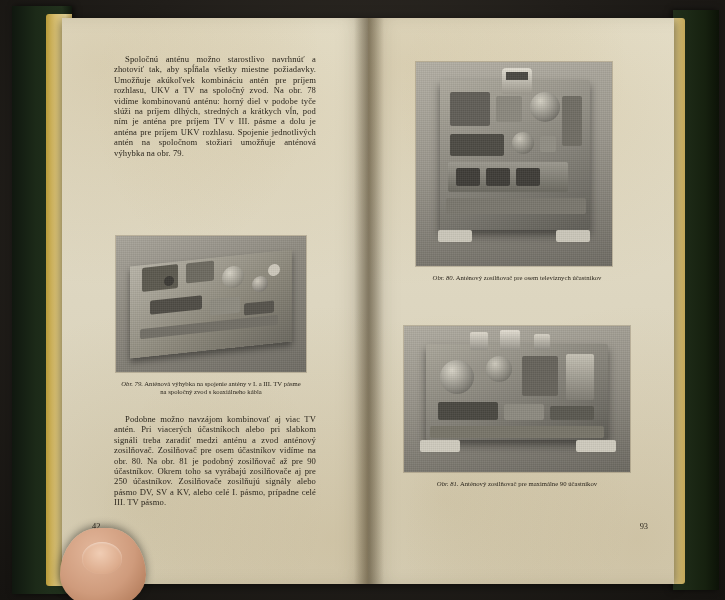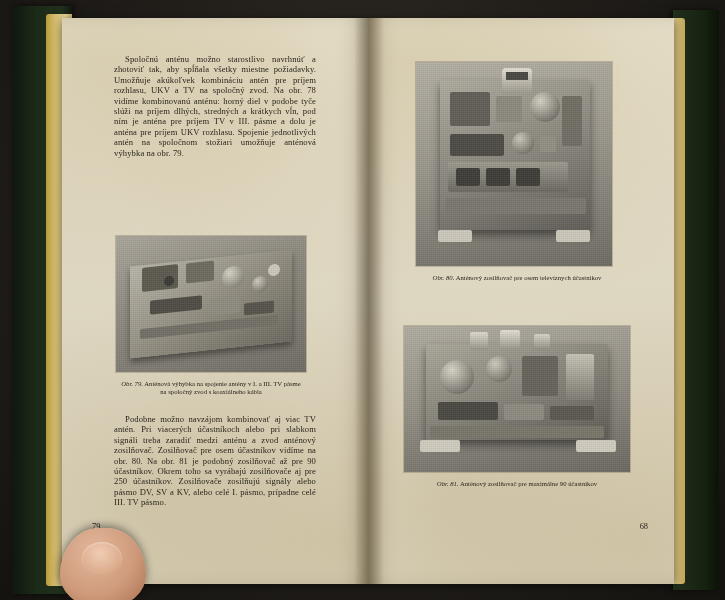--- a/index.html
+++ b/index.html
@@ -246,21 +246,21 @@
       <div class="caption" style="position:absolute; left:28px; top:362px; width:242px;">
         <span class="lbl">Obr. 79.</span>
         <span>Anténová výhybka na spojenie antény v I. a III. TV pásme</span><br>
         <span>na spoločný zvod s koaxiálneho kábla</span>
       </div>
 
       <div class="col bodytext" style="left:32px; top:396px; width:222px;">
         <p class="indent">Podobne možno navzájom kombinovať aj viac TV antén. Pri viacerých účastníkoch alebo pri slabkom signáli treba zaradiť medzi anténu a zvod anténový zosilňovač. Zosilňovač pre osem účastníkov vidíme na obr. 80. Na obr. 81 je podobný zosilňovač až pre 90 účastníkov. Okrem toho sa vyrábajú zosilňovače aj pre 250 účastníkov. Zosilňovače zosilňujú signály alebo pásmo DV, SV a KV, alebo celé I. pásmo, prípadne celé III. TV pásmo.</p>
       </div>
 
-      <div class="folio" style="left:30px; top:504px;">79</div>
+      <div class="folio" style="left:30px; top:504px;">42</div>
     </div>
 
     <div class="page right">
       <div class="foxing"></div>
 
       <div class="photo" style="left:48px; top:44px; width:196px; height:204px;">
         <div style="position:absolute;inset:0;background:linear-gradient(170deg,#b3afa4 0%,#9a968c 45%,#6e6b63 100%);"></div>
 
         <div class="pc r" style="left:24px;top:18px;width:150px;height:150px;background:linear-gradient(160deg,#aeaa9e,#86837a 55%,#5f5d56);box-shadow:0 5px 8px rgba(0,0,0,0.45);"></div>
 
@@ -310,21 +310,21 @@
         <div class="pc r" style="left:16px;top:114px;width:40px;height:12px;background:#cfcbbe;"></div>
         <div class="pc r" style="left:172px;top:114px;width:40px;height:12px;background:#cfcbbe;"></div>
         <div class="grain"></div>
       </div>
 
       <div class="caption" style="position:absolute; left:22px; top:462px; width:254px;">
         <span class="lbl">Obr. 81.</span>
         <span>Anténový zosilňovač pre maximálne 90 účastníkov</span>
       </div>
 
-      <div class="folio" style="right:26px; top:504px;">68</div>
+      <div class="folio" style="right:26px; top:504px;">93</div>
     </div>
 
     <div class="gutter"></div>
   </div>
 
   <div class="thumb">
     <div class="nail"></div>
   </div>
 </div>
 

